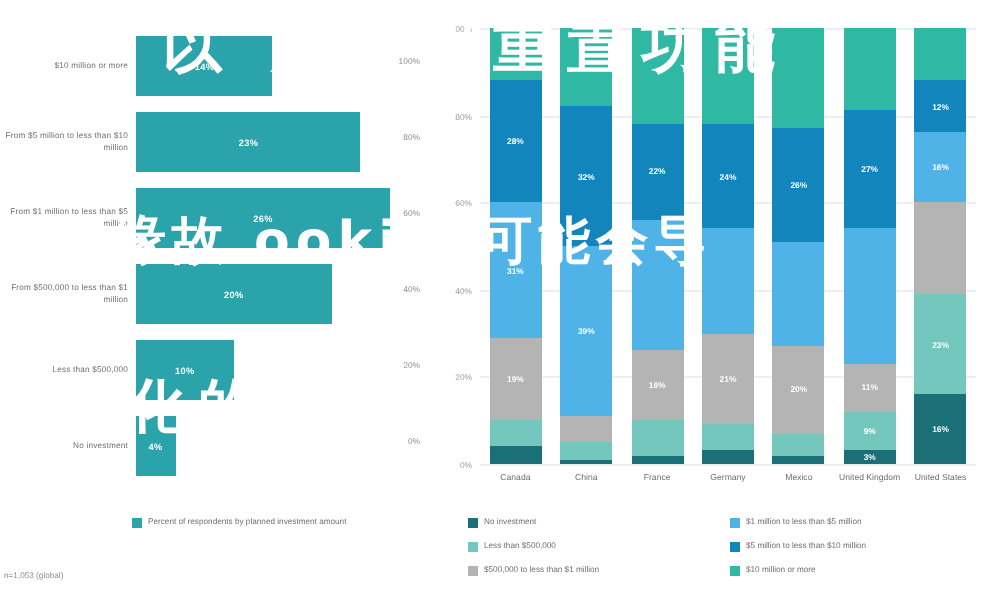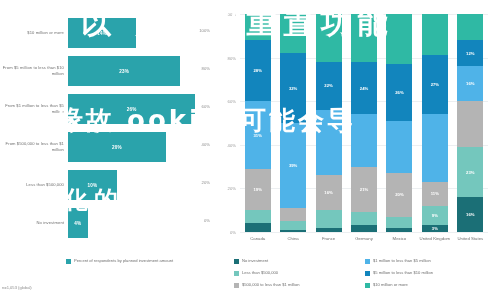--- a/index.html
+++ b/index.html
@@ -57,21 +57,21 @@
   .lg-tx{font-size:4.1px;color:#6f6f6f;line-height:1.3;}
 
   
   #overlay{position:absolute;inset:0;pointer-events:none;}
   .ov{
     position:absolute;color:#ffffff;font-weight:bold;white-space:nowrap;
     font-family:"DejaVu Sans",sans-serif;
   }
   #ov-line1{left:44px;top:3px;font-size:30px;letter-spacing:7px;}
   #ov-line2{left:28px;top:103px;font-size:26px;letter-spacing:3px;}
-  #ov-line3{left:64px;top:184px;font-size:24px;letter-spacing:6px;}
+  #ov-line3{left:64px;top:184px;font-size:29px;letter-spacing:6px;}
 </style>
 </head>
 <body>
 
 <div id="root">
 
   <div id="left-panel">
     <div id="left-rows">
         <div class="hbar-row" style="top: 14px;">
           <div class="hbar-label">$10 million or more</div>

